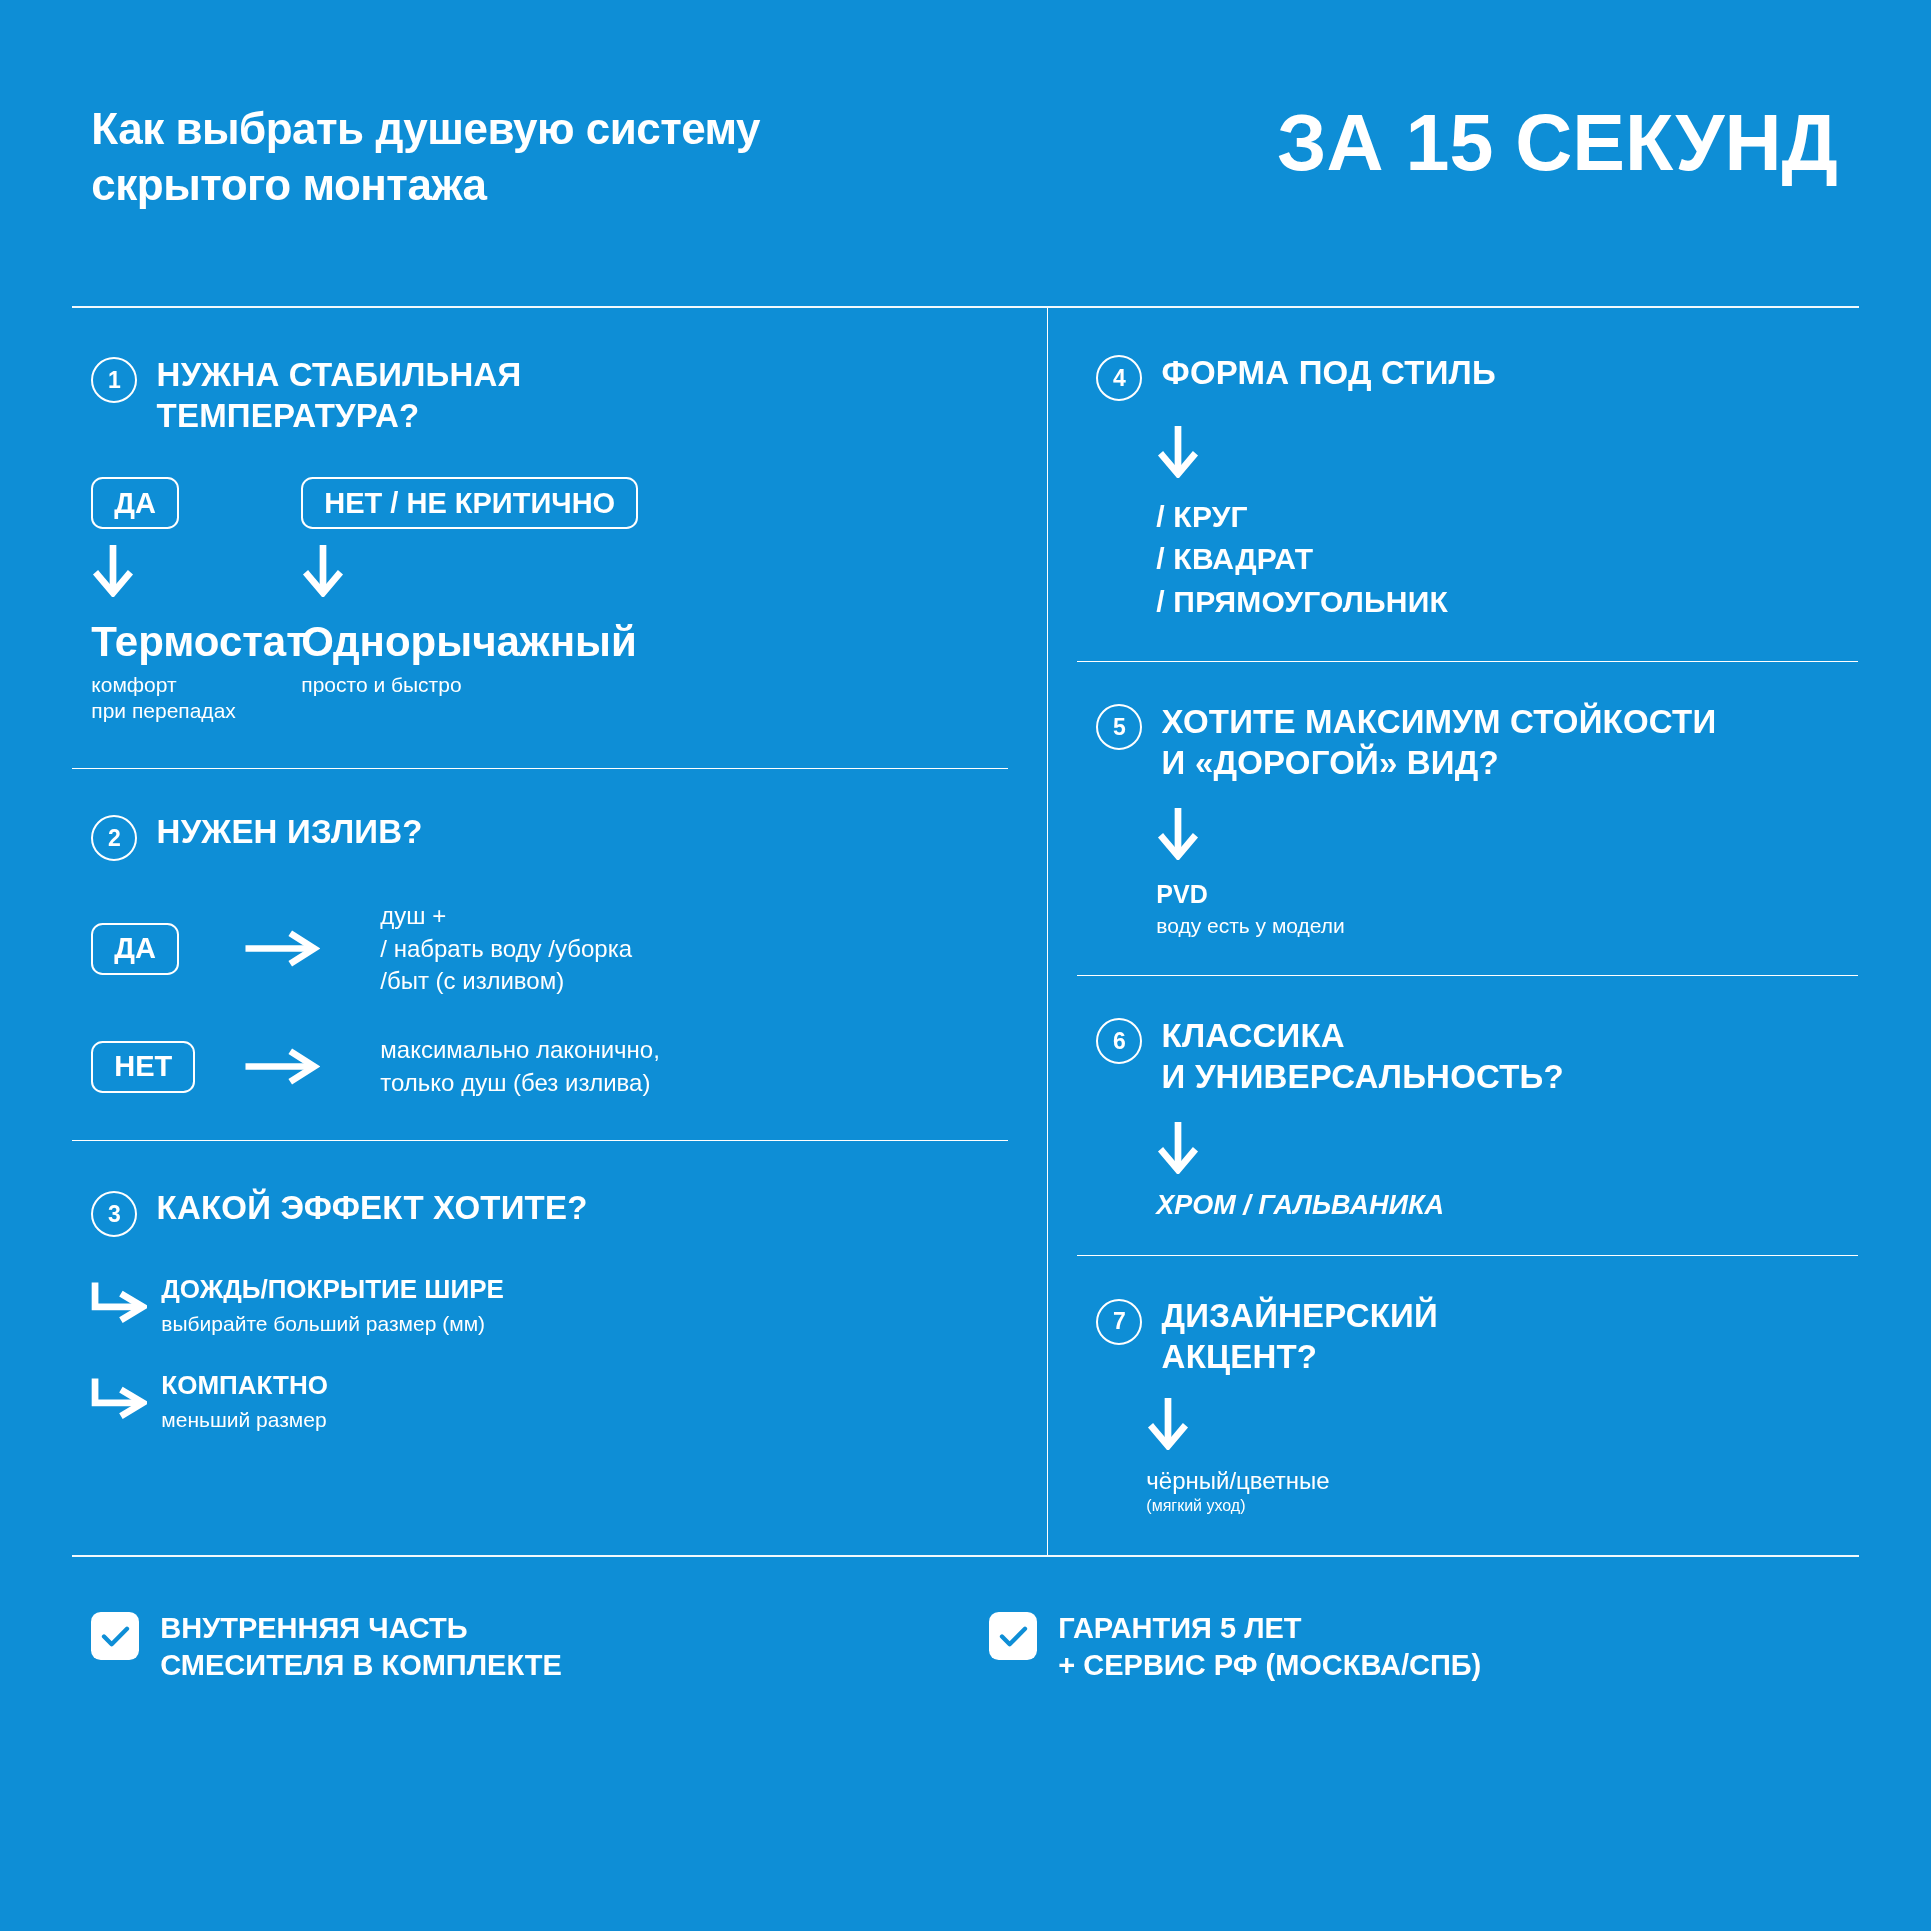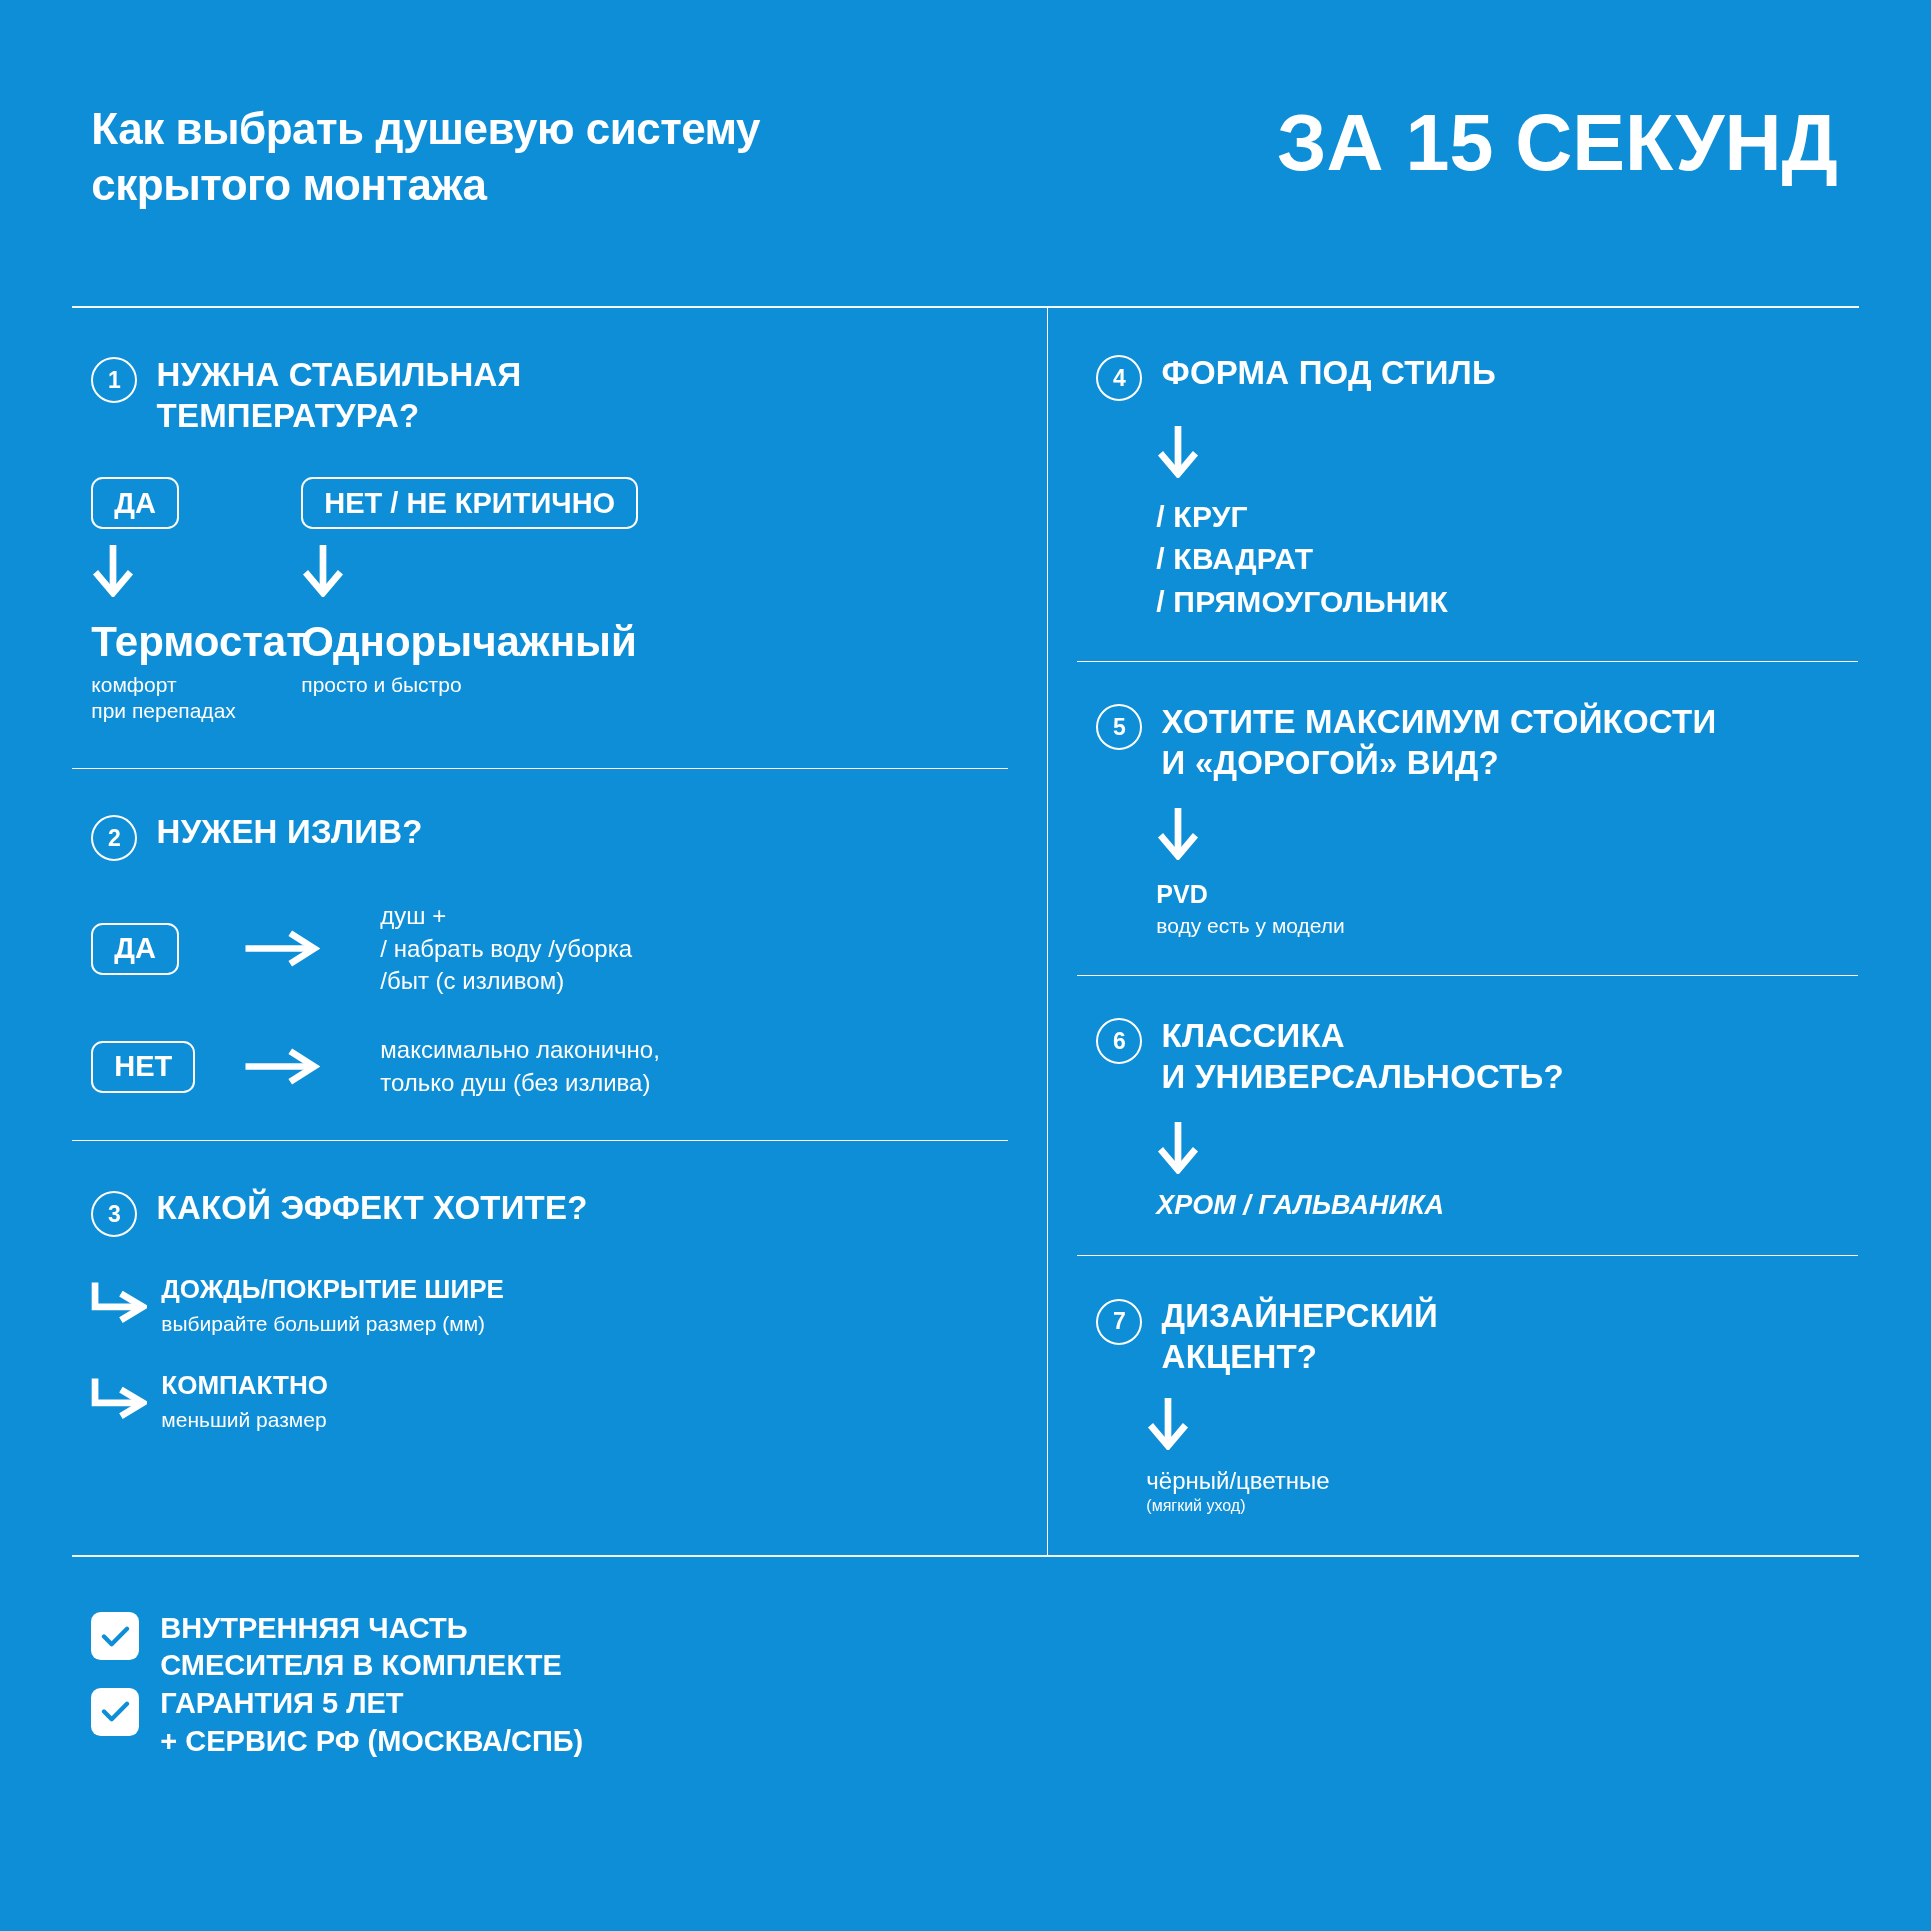--- a/index.html
+++ b/index.html
@@ -172,21 +172,20 @@
     font-weight: bold;
     line-height: 1.2;
   }
 
   
   .footer {
     display: flex;
     align-items: flex-start;
     padding-top: 53px;
     padding-left: 19.3px;
-    flex-direction: column;
   }
   .foot-item {
     display: flex;
     align-items: flex-start;
     gap: 21px;
   }
   .foot-item.first { width: 898px; }
   .check-box {
     flex: 0 0 auto;
     width: 48px;

